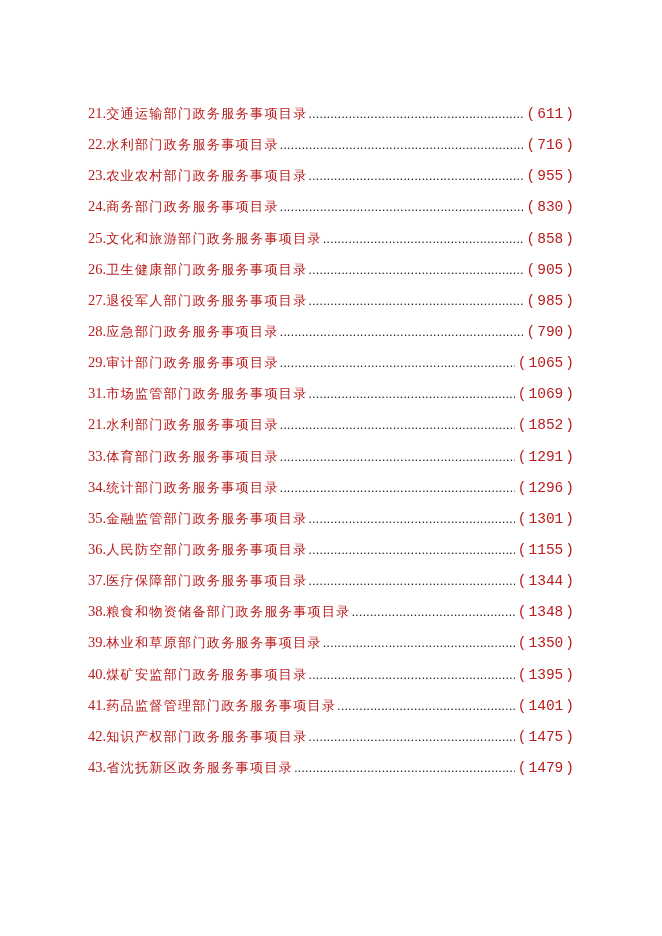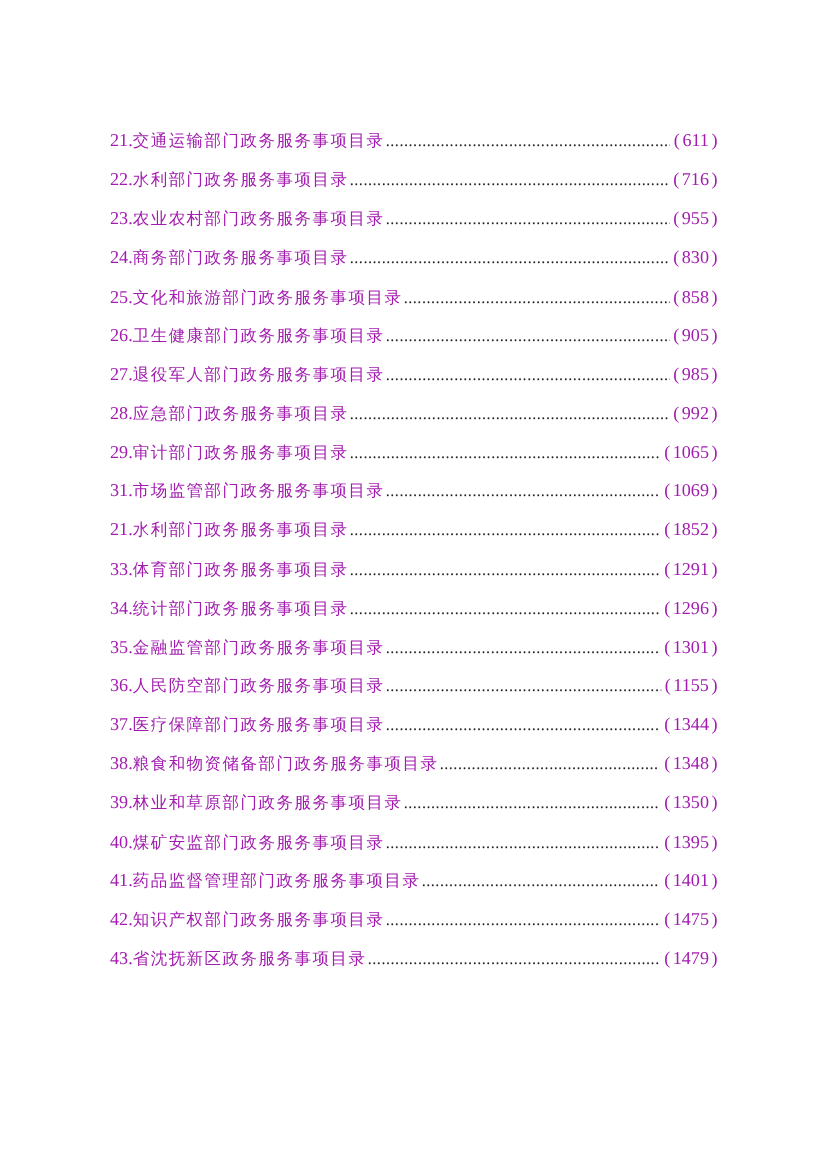--- a/index.html
+++ b/index.html
@@ -3,34 +3,34 @@
 <meta charset="utf-8">
 <style>
   html, body { margin: 0; padding: 0; background: #ffffff; }
   body { width: 662px; height: 936px; position: relative; overflow: hidden; }
   .page { position: absolute; left: 0; top: 0; width: 662px; height: 936px; background: #fff; }
   .toc { position: absolute; left: 88px; top: 102px; width: 488px; }
   .toc-row {
     display: flex; align-items: baseline;
     height: 31.15px; line-height: 22px;
     font-family: "DejaVu Serif", "Liberation Serif", serif;
-    font-size: 13.2px; color: #a21caf;
+    font-size: 13.2px; color: #b91c1c;
     white-space: nowrap;
   }
   .toc-num { font-family: "Liberation Serif", serif; font-size: 14.5px; }
   .toc-title { letter-spacing: 1.2px; }
   .toc-dots {
     flex: 1 1 auto; overflow: hidden; margin: 0 1px;
     font-family: "Liberation Serif", serif; font-size: 13px; color: #222;
     letter-spacing: 0.4px;
   }
   .toc-dots::before {
     content: "........................................................................................................................................................................";
   }
-  .toc-page { font-family: Liberation Serif, serif; font-size: 14.5px; }
+  .toc-page { font-family: Liberation Mono, monospace; font-size: 14.5px; }
   .toc-page .paren { padding: 0 2px; }
 </style>
 </head>
 <body>
 
 <div class="page">
   <div class="toc" id="toc">
       <div class="toc-row">
     <span class="toc-num">21.</span>
     <span class="toc-title">交通运输部门政务服务事项目录</span>
@@ -85,21 +85,21 @@
     <span class="toc-dots"></span>
     <span class="toc-page">
       <span class="paren">(</span><span class="pg">985</span><span class="paren">)</span>
     </span>
   </div>
       <div class="toc-row">
     <span class="toc-num">28.</span>
     <span class="toc-title">应急部门政务服务事项目录</span>
     <span class="toc-dots"></span>
     <span class="toc-page">
-      <span class="paren">(</span><span class="pg">992</span><span class="paren">)</span>
+      <span class="paren">(</span><span class="pg">790</span><span class="paren">)</span>
     </span>
   </div>
       <div class="toc-row">
     <span class="toc-num">29.</span>
     <span class="toc-title">审计部门政务服务事项目录</span>
     <span class="toc-dots"></span>
     <span class="toc-page">
       <span class="paren">(</span><span class="pg">1065</span><span class="paren">)</span>
     </span>
   </div>

